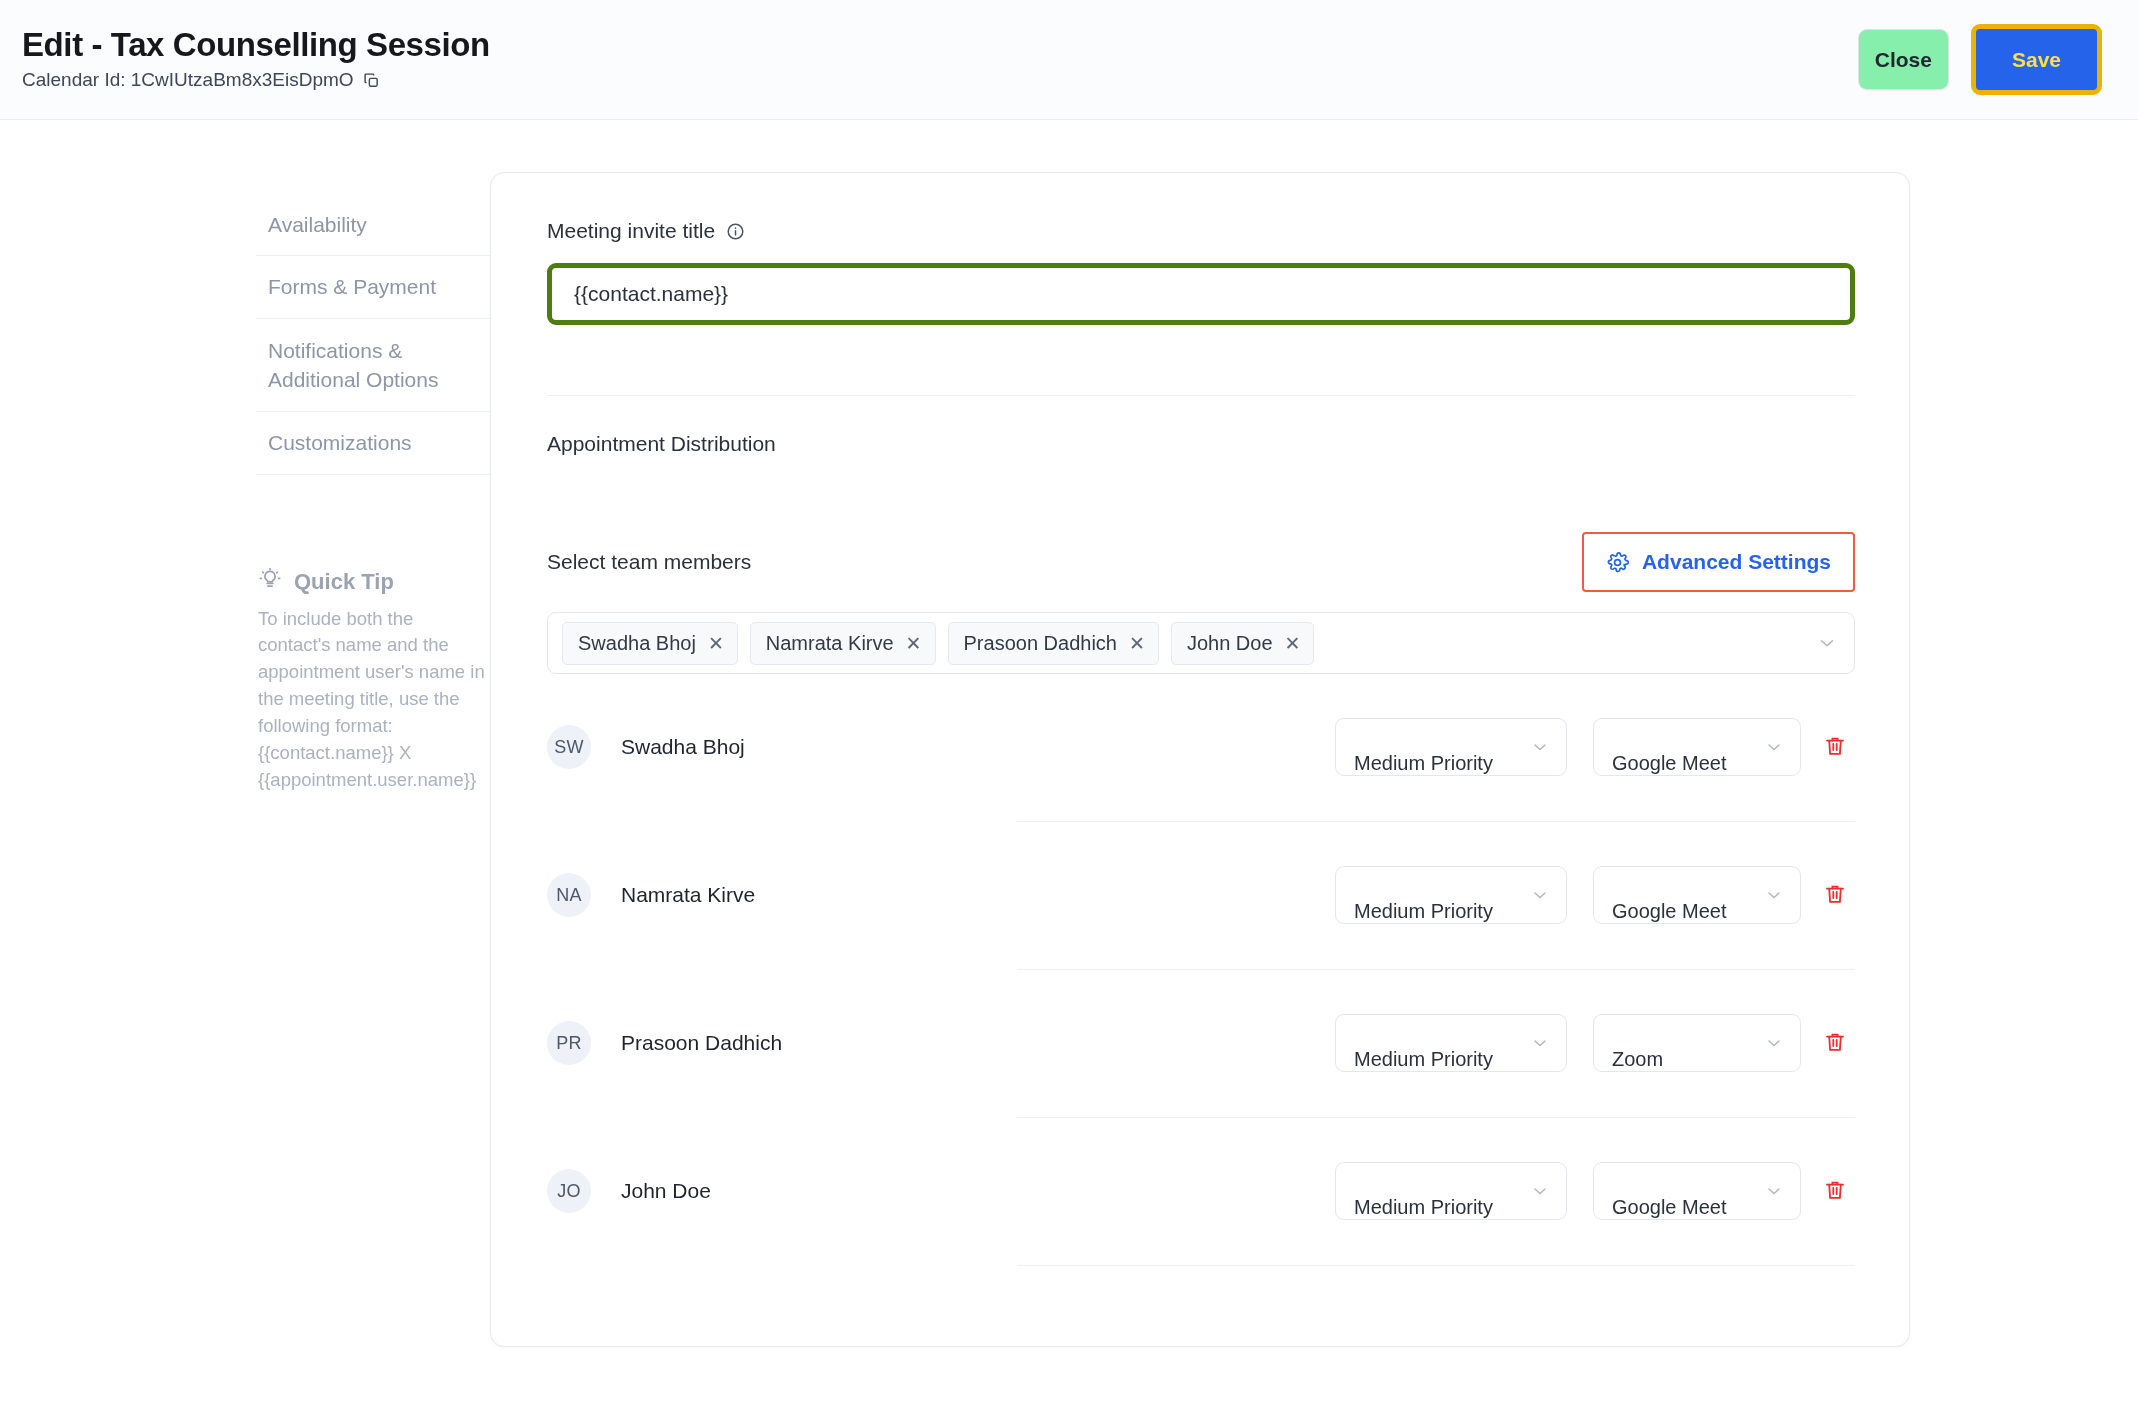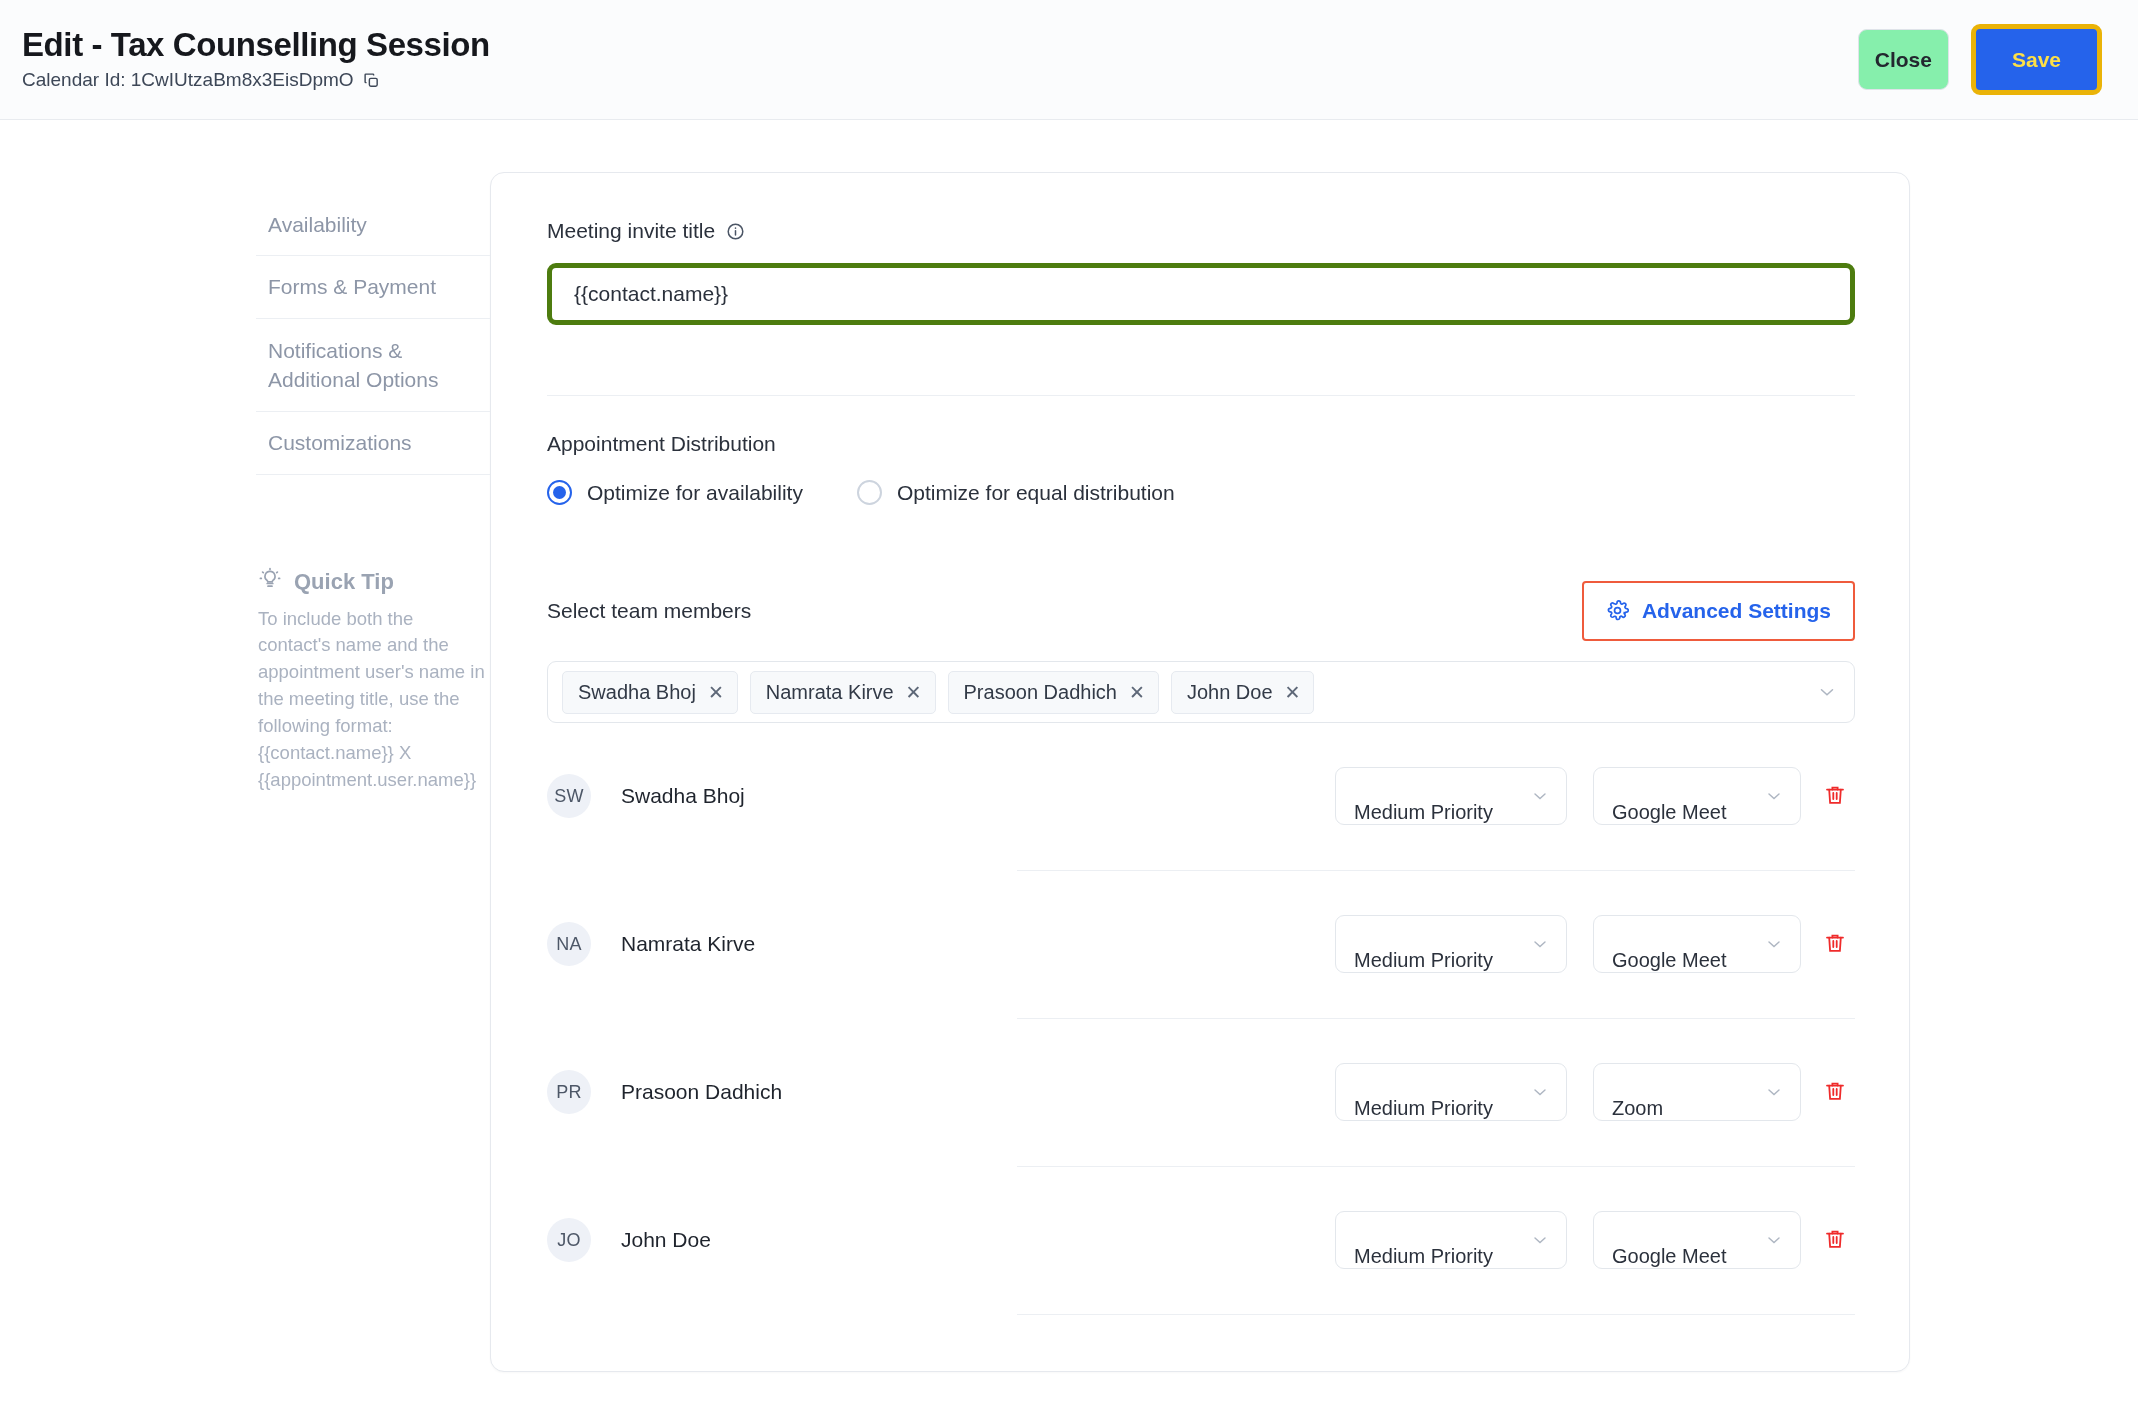--- a/index.html
+++ b/index.html
@@ -194,21 +194,21 @@
   .team-head {
     display: flex;
     align-items: center;
     justify-content: space-between;
     margin-top: 76px;
     margin-bottom: 20px;
   }
   .team-head-label { font-size: 21px; color: #2b313c; }
   .adv-btn {
     display: flex;
-    align-items: flex-start;
+    align-items: flex-end;
     gap: 13px;
     border: 2px solid #ef5b3c;
     border-radius: 4px;
     padding: 16px 22px;
     background: #ffffff;
     color: #2563eb;
     font-size: 21px;
     font-weight: 600;
     cursor: pointer;
     font-family: "Liberation Sans", sans-serif;
@@ -370,30 +370,20 @@
           </svg>
         </span>
       </div>
 
       <input class="text-input" type="text" value="{{contact.name}}" style="">
 
       <div class="divider"></div>
 
       <div class="section-title">Appointment Distribution</div>
 
-      <div class="radio-row">
-        <div class="radio-opt">
-          <span class="radio checked"></span>
-          <span class="radio-label">Optimize for availability</span>
-        </div>
-        <div class="radio-opt">
-          <span class="radio"></span>
-          <span class="radio-label">Optimize for equal distribution</span>
-        </div>
-      </div>
 
       <div class="team-head">
         <div class="team-head-label">Select team members</div>
         <button class="adv-btn">
           <span class="gear">
             <svg width="23" height="23" viewBox="0 0 24 24" fill="none" stroke="currentColor" stroke-width="1.8">
               <circle cx="12" cy="12" r="3.1"></circle>
               <path d="M19.1 14.2a1.5 1.5 0 0 0 .3 1.65l.05.05a1.8 1.8 0 1 1-2.55 2.55l-.05-.05a1.5 1.5 0 0 0-1.65-.3 1.5 1.5 0 0 0-.9 1.37v.13a1.8 1.8 0 1 1-3.6 0v-.07a1.5 1.5 0 0 0-.98-1.37 1.5 1.5 0 0 0-1.65.3l-.05.05a1.8 1.8 0 1 1-2.55-2.55l.05-.05a1.5 1.5 0 0 0 .3-1.65 1.5 1.5 0 0 0-1.37-.9h-.13a1.8 1.8 0 1 1 0-3.6h.07a1.5 1.5 0 0 0 1.37-.98 1.5 1.5 0 0 0-.3-1.65l-.05-.05A1.8 1.8 0 1 1 8.4 4.9l.5.05a1.5 1.5 0 0 0 1.65.3h.07a1.5 1.5 0 0 0 .9-1.37v-.13a1.8 1.8 0 1 1 3.6 0v.07a1.5 1.5 0 0 0 .9 1.37 1.5 1.5 0 0 0 1.65-.3l.05-.05a1.8 1.8 0 1 1 2.55 2.55l-.05.05a1.5 1.5 0 0 0-.3 1.65v.07a1.5 1.5 0 0 0 1.37.9h.13a1.8 1.8 0 1 1 0 3.6h-.07a1.5 1.5 0 0 0-1.37.9z"></path>
             </svg>
           </span>

